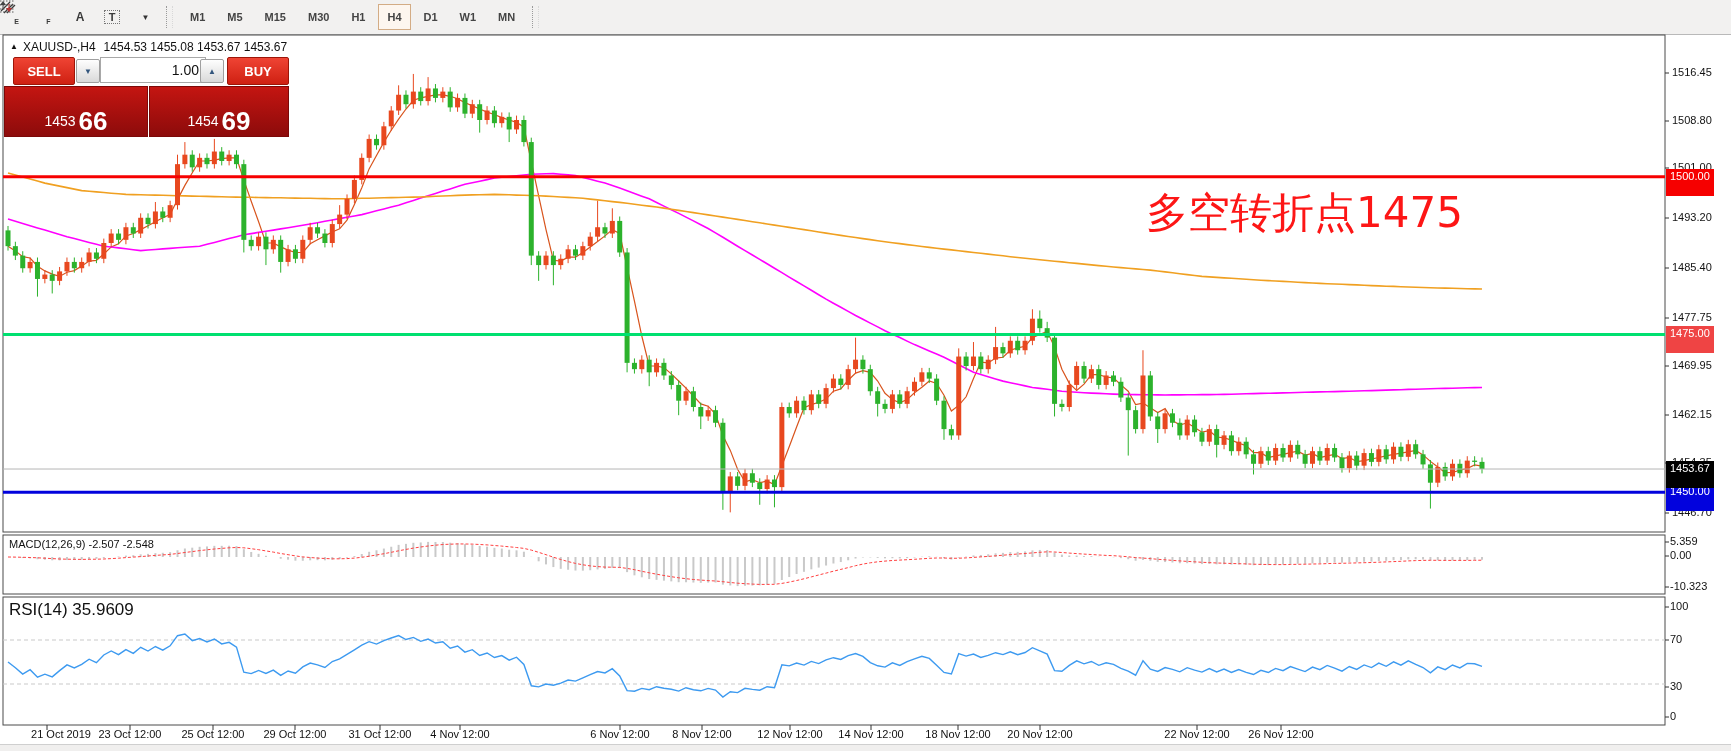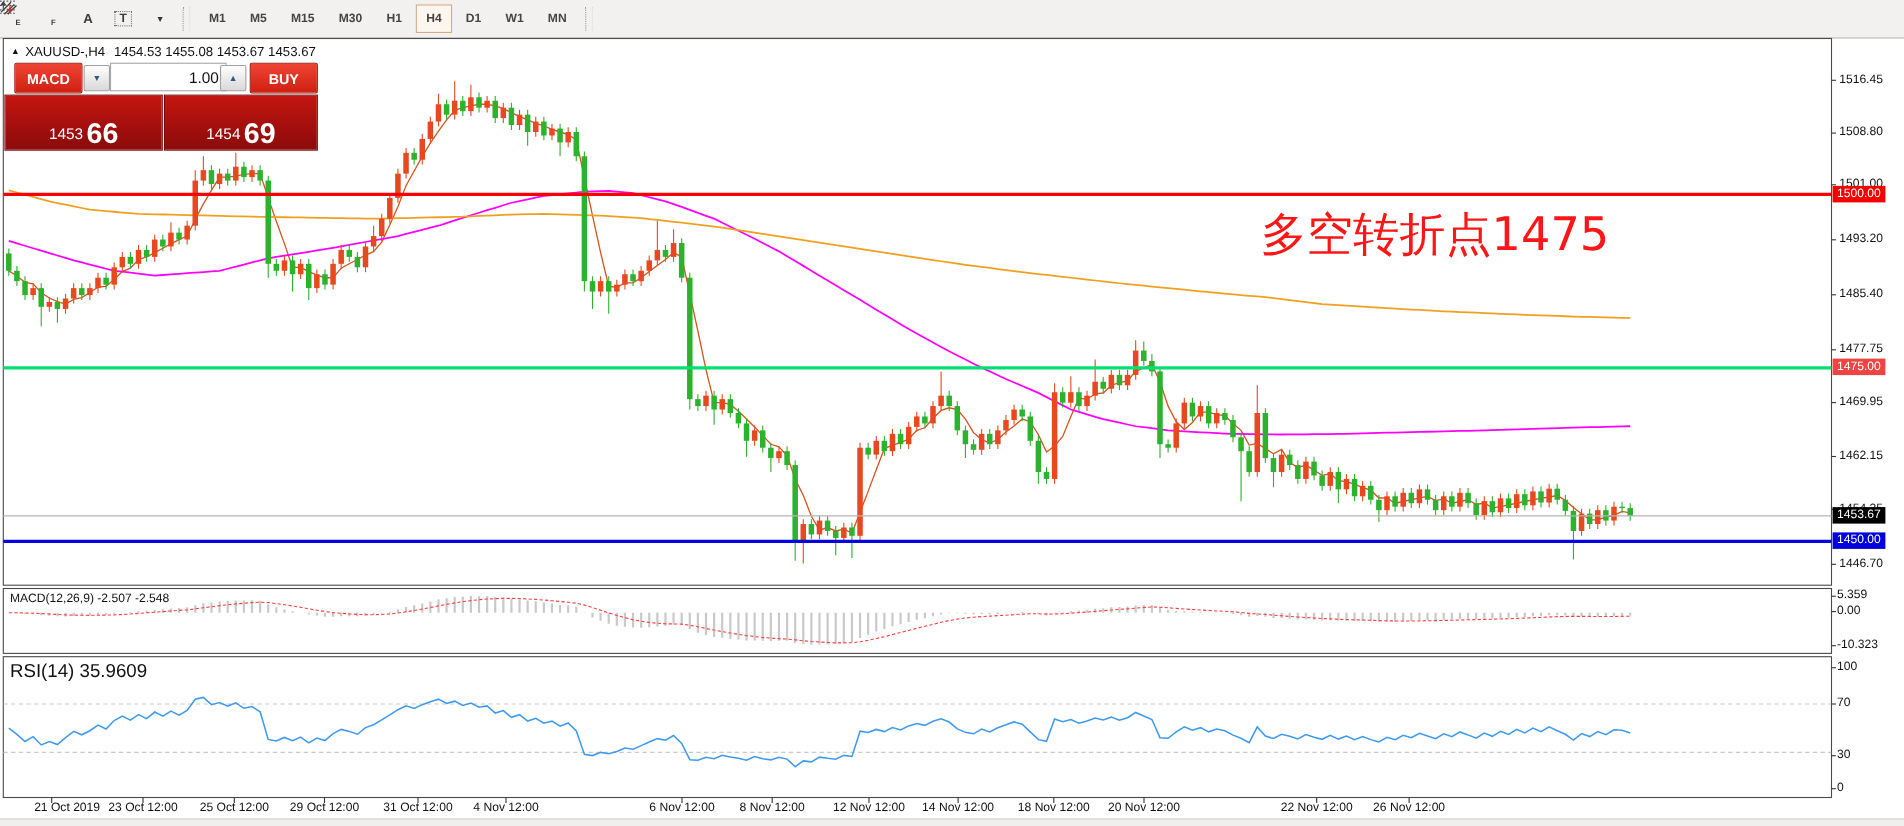--- a/index.html
+++ b/index.html
@@ -41,21 +41,21 @@
             font-size:14px;text-align:right;padding:0 6px;color:#111;font-family:"Liberation Sans",sans-serif;}
   .tpRow2{position:relative;height:47px;margin-top:1px;}
   .pxbox{position:absolute;top:0;height:45px;color:#fff;display:flex;align-items:flex-end;justify-content:center;
          padding-bottom:4px;background:linear-gradient(#c41511,#8c0b0b);border:1px solid #7c0808;}
   #sellBox{left:0;width:142px;}
   #buyBox{left:145px;width:138px;}
   .pxsmall{font-size:14px;font-weight:normal;margin-bottom:3px;}
   .pxbig{font-size:26px;font-weight:bold;line-height:0.85;margin-left:3px;}
   
   .tick{position:absolute;font-size:11px;color:#111;white-space:nowrap;}
-  .lvlLabel{position:absolute;left:1666px;font-size:11px;color:#fff;padding:1px 4px 2px 4px;white-space:nowrap;z-index:4;}
+  .lvlLabel{position:absolute;left:1666px;font-size:11px;color:#fff;padding:1px 4px 14px 4px;white-space:nowrap;z-index:4;}
   .dateLabel{position:absolute;top:728px;width:90px;text-align:center;font-size:11px;color:#111;white-space:nowrap;}
   #bottomStrip{position:absolute;left:0;top:744px;width:1731px;height:7px;background:#f0efee;border-top:1px solid #cfcfcf;}
   svg{position:absolute;left:0;top:0;z-index:1;}
 </style>
 </head>
 <body>
 
 <div id="app">
 
   <div id="toolbar">
@@ -775,21 +775,21 @@
       <line x1="1197" y1="725" x2="1197" y2="730" stroke="#333" stroke-width="1"></line>
       <line x1="1281" y1="725" x2="1281" y2="730" stroke="#333" stroke-width="1"></line>
     </svg>
 
   <div id="symbolLine">
     <span class="tri">▲</span><span>XAUUSD-,H4</span><span class="ohlc">1454.53 1455.08 1453.67 1453.67</span>
   </div>
 
   <div id="tradePanel">
     <div class="tpRow1">
-      <div class="tpbtn" id="sellBtn">MACD</div>
+      <div class="tpbtn" id="sellBtn">SELL</div>
       <div class="spin" id="spinDown">▼</div>
       <input id="volInput" value="1.00" style="">
       <div class="spin" id="spinUp">▲</div>
       <div class="tpbtn" id="buyBtn">BUY</div>
     </div>
     <div class="tpRow2">
       <div class="pxbox" id="sellBox">
         <span class="pxsmall">1453</span>
         <span class="pxbig">66</span>
       </div>

